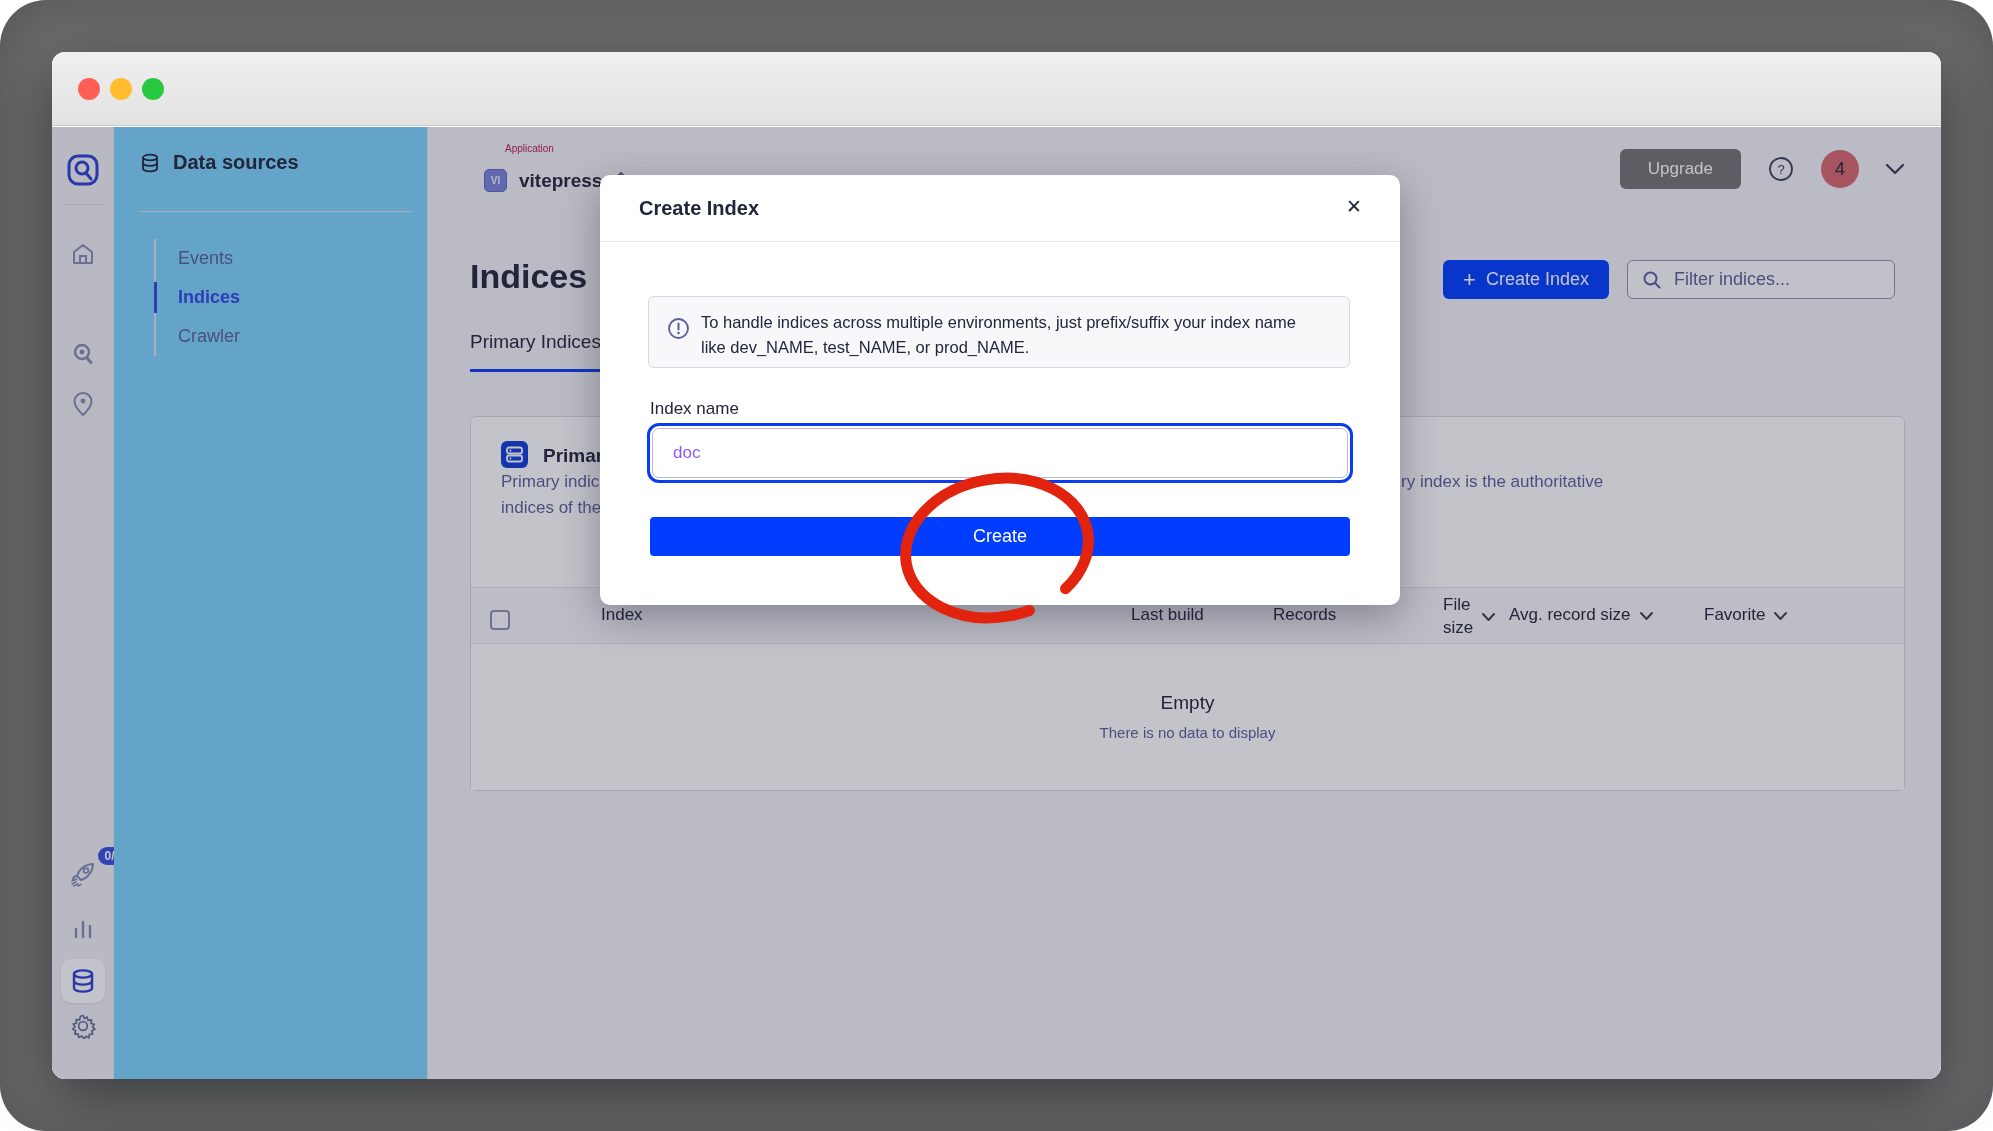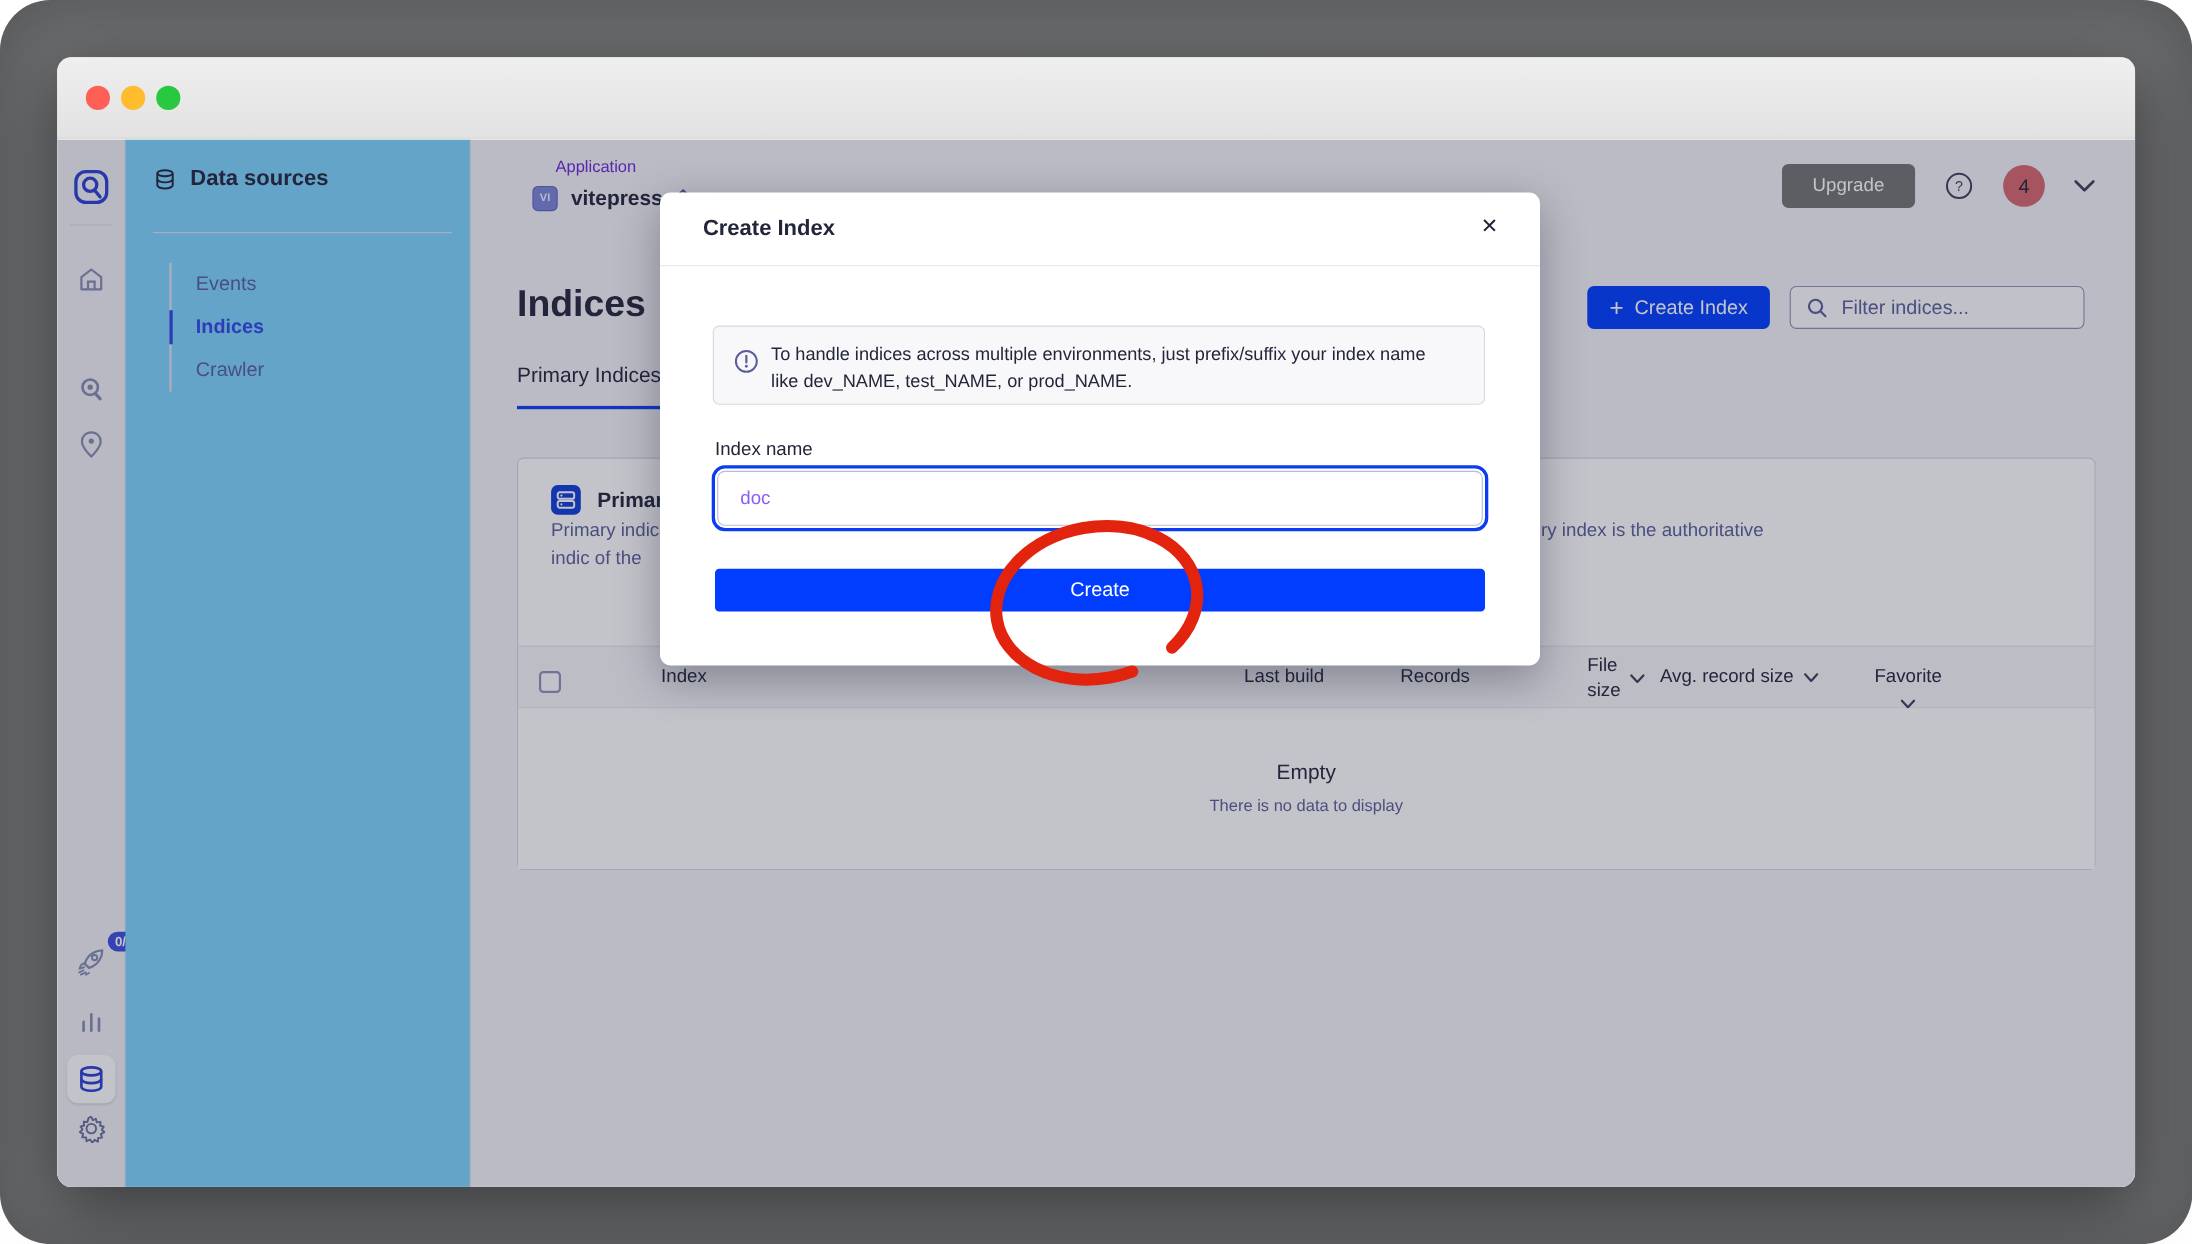--- a/index.html
+++ b/index.html
@@ -27,21 +27,21 @@
              padding:2px 7px; border-radius:9px; }
   .sidebar { position:relative; width:314px; flex:0 0 314px; background:#7dd3fc; border-right:1px solid #e4e4ec; }
   .sb-head { position:absolute; left:25px; top:24px; display:flex; align-items:center; gap:12px; color:#23263b;
              font-size:20px; font-weight:bold; }
   .sb-divider { position:absolute; left:25px; right:16px; top:84px; height:1px; background:#e3e3ec; }
   .nav { position:absolute; left:40px; top:112px; right:16px; border-left:2px solid #e3e3ec; }
   .nav-item { position:relative; display:block; padding:9px 0 9px 22px; font-size:18px; color:#5a5e9a; cursor:pointer; }
   .nav-item.active { color:#3247e5; font-weight:bold; }
   .nav-item.active::before { content:""; position:absolute; left:-2px; top:4px; bottom:4px; width:3px; background:#3247e5; }
   .main { position:relative; flex:1; background:#f3f3f7; }
-  .app-label { position:absolute; left:77px; top:16px; font-size:15px; color:#6d28d9; }
+  .app-label { position:absolute; left:77px; top:16px; font-size:10px; color:#be185d; }
   .app-select { position:absolute; left:46px; top:42px; display:flex; align-items:flex-end; gap:12px; cursor:pointer;margin-left:10px; }
   .vi-badge { width:23px; height:23px; border-radius:5px; background:#7a84d8; border:1px solid #5b66c4;
               color:#eef0ff; font-size:10px; font-weight:bold; display:flex; align-items:center; justify-content:center; }
   .app-select .name { font-size:19px; font-weight:bold; color:#23263b; }
   .topright { position:absolute; right:36px; top:22px; display:flex; align-items:center; gap:26px; }
   .btn-upgrade { background:#737373; color:#fff; font-size:17px; border:none; border-radius:6px;
                  padding:10px 28px; cursor:pointer; }
   .help { width:28px; height:28px; display:flex; align-items:center; justify-content:center; }
   .avatar { width:38px; height:38px; border-radius:50%; background:#d8666d; color:#23263b; font-size:18px;
             display:flex; align-items:center; justify-content:center; cursor:pointer; }
@@ -238,21 +238,21 @@
           <div class="card-icon">
             <svg width="19" height="19" viewBox="0 0 19 19">
                 <rect x="2" y="2.5" width="15" height="6" rx="2" fill="none" stroke="#fff" stroke-width="1.8"></rect>
                 <rect x="2" y="10.5" width="15" height="6" rx="2" fill="none" stroke="#fff" stroke-width="1.8"></rect>
                 <circle cx="5.4" cy="5.5" r="1" fill="#fff"></circle>
                 <circle cx="5.4" cy="13.5" r="1" fill="#fff"></circle>
               </svg>
           </div>
           <div class="card-title">Primary Indices</div>
           <span class="frag" style="left:30px; top:55px;">Primary indic</span>
-          <span class="frag" style="left:30px; top:81px;">indic of the</span>
+          <span class="frag" style="left:30px; top:81px;">indices of the</span>
           <span class="frag" style="left:930px; top:55px;">ry index is the authoritative</span>
 
           <div class="thead">
             <div class="checkbox"></div>
             <div class="th" style="left:130px; top:17px;">Index</div>
             <div class="th" style="left:660px; top:17px;">Last build</div>
             <div class="th" style="left:802px; top:17px;">Records</div>
             <div class="th" style="left:930px; top:5px;margin-left:42px;">
               <span style="display:inline-block; line-height:23px;">
                 <span>File</span><br>
@@ -265,21 +265,21 @@
                 </span>
             </div>
             <div class="th" style="left:1038px; top:17px;">
               <span>Avg. record size</span>
               <span class="chev">
                   <svg width="15" height="10" viewBox="0 0 15 10">
                     <path d="M2 2 L7.5 8 L13 2" fill="none" stroke="#3c3f5c" stroke-width="2" stroke-linecap="round" stroke-linejoin="round"></path>
                   </svg>
                 </span>
             </div>
-            <div class="th" style="left:1233px; top:17px;flex-direction:column;">
+            <div class="th" style="left:1233px; top:17px;">
               <span>Favorite</span>
               <span class="chev">
                   <svg width="15" height="10" viewBox="0 0 15 10">
                     <path d="M2 2 L7.5 8 L13 2" fill="none" stroke="#3c3f5c" stroke-width="2" stroke-linecap="round" stroke-linejoin="round"></path>
                   </svg>
                 </span>
             </div>
           </div>
 
           <div class="tbody-empty">

